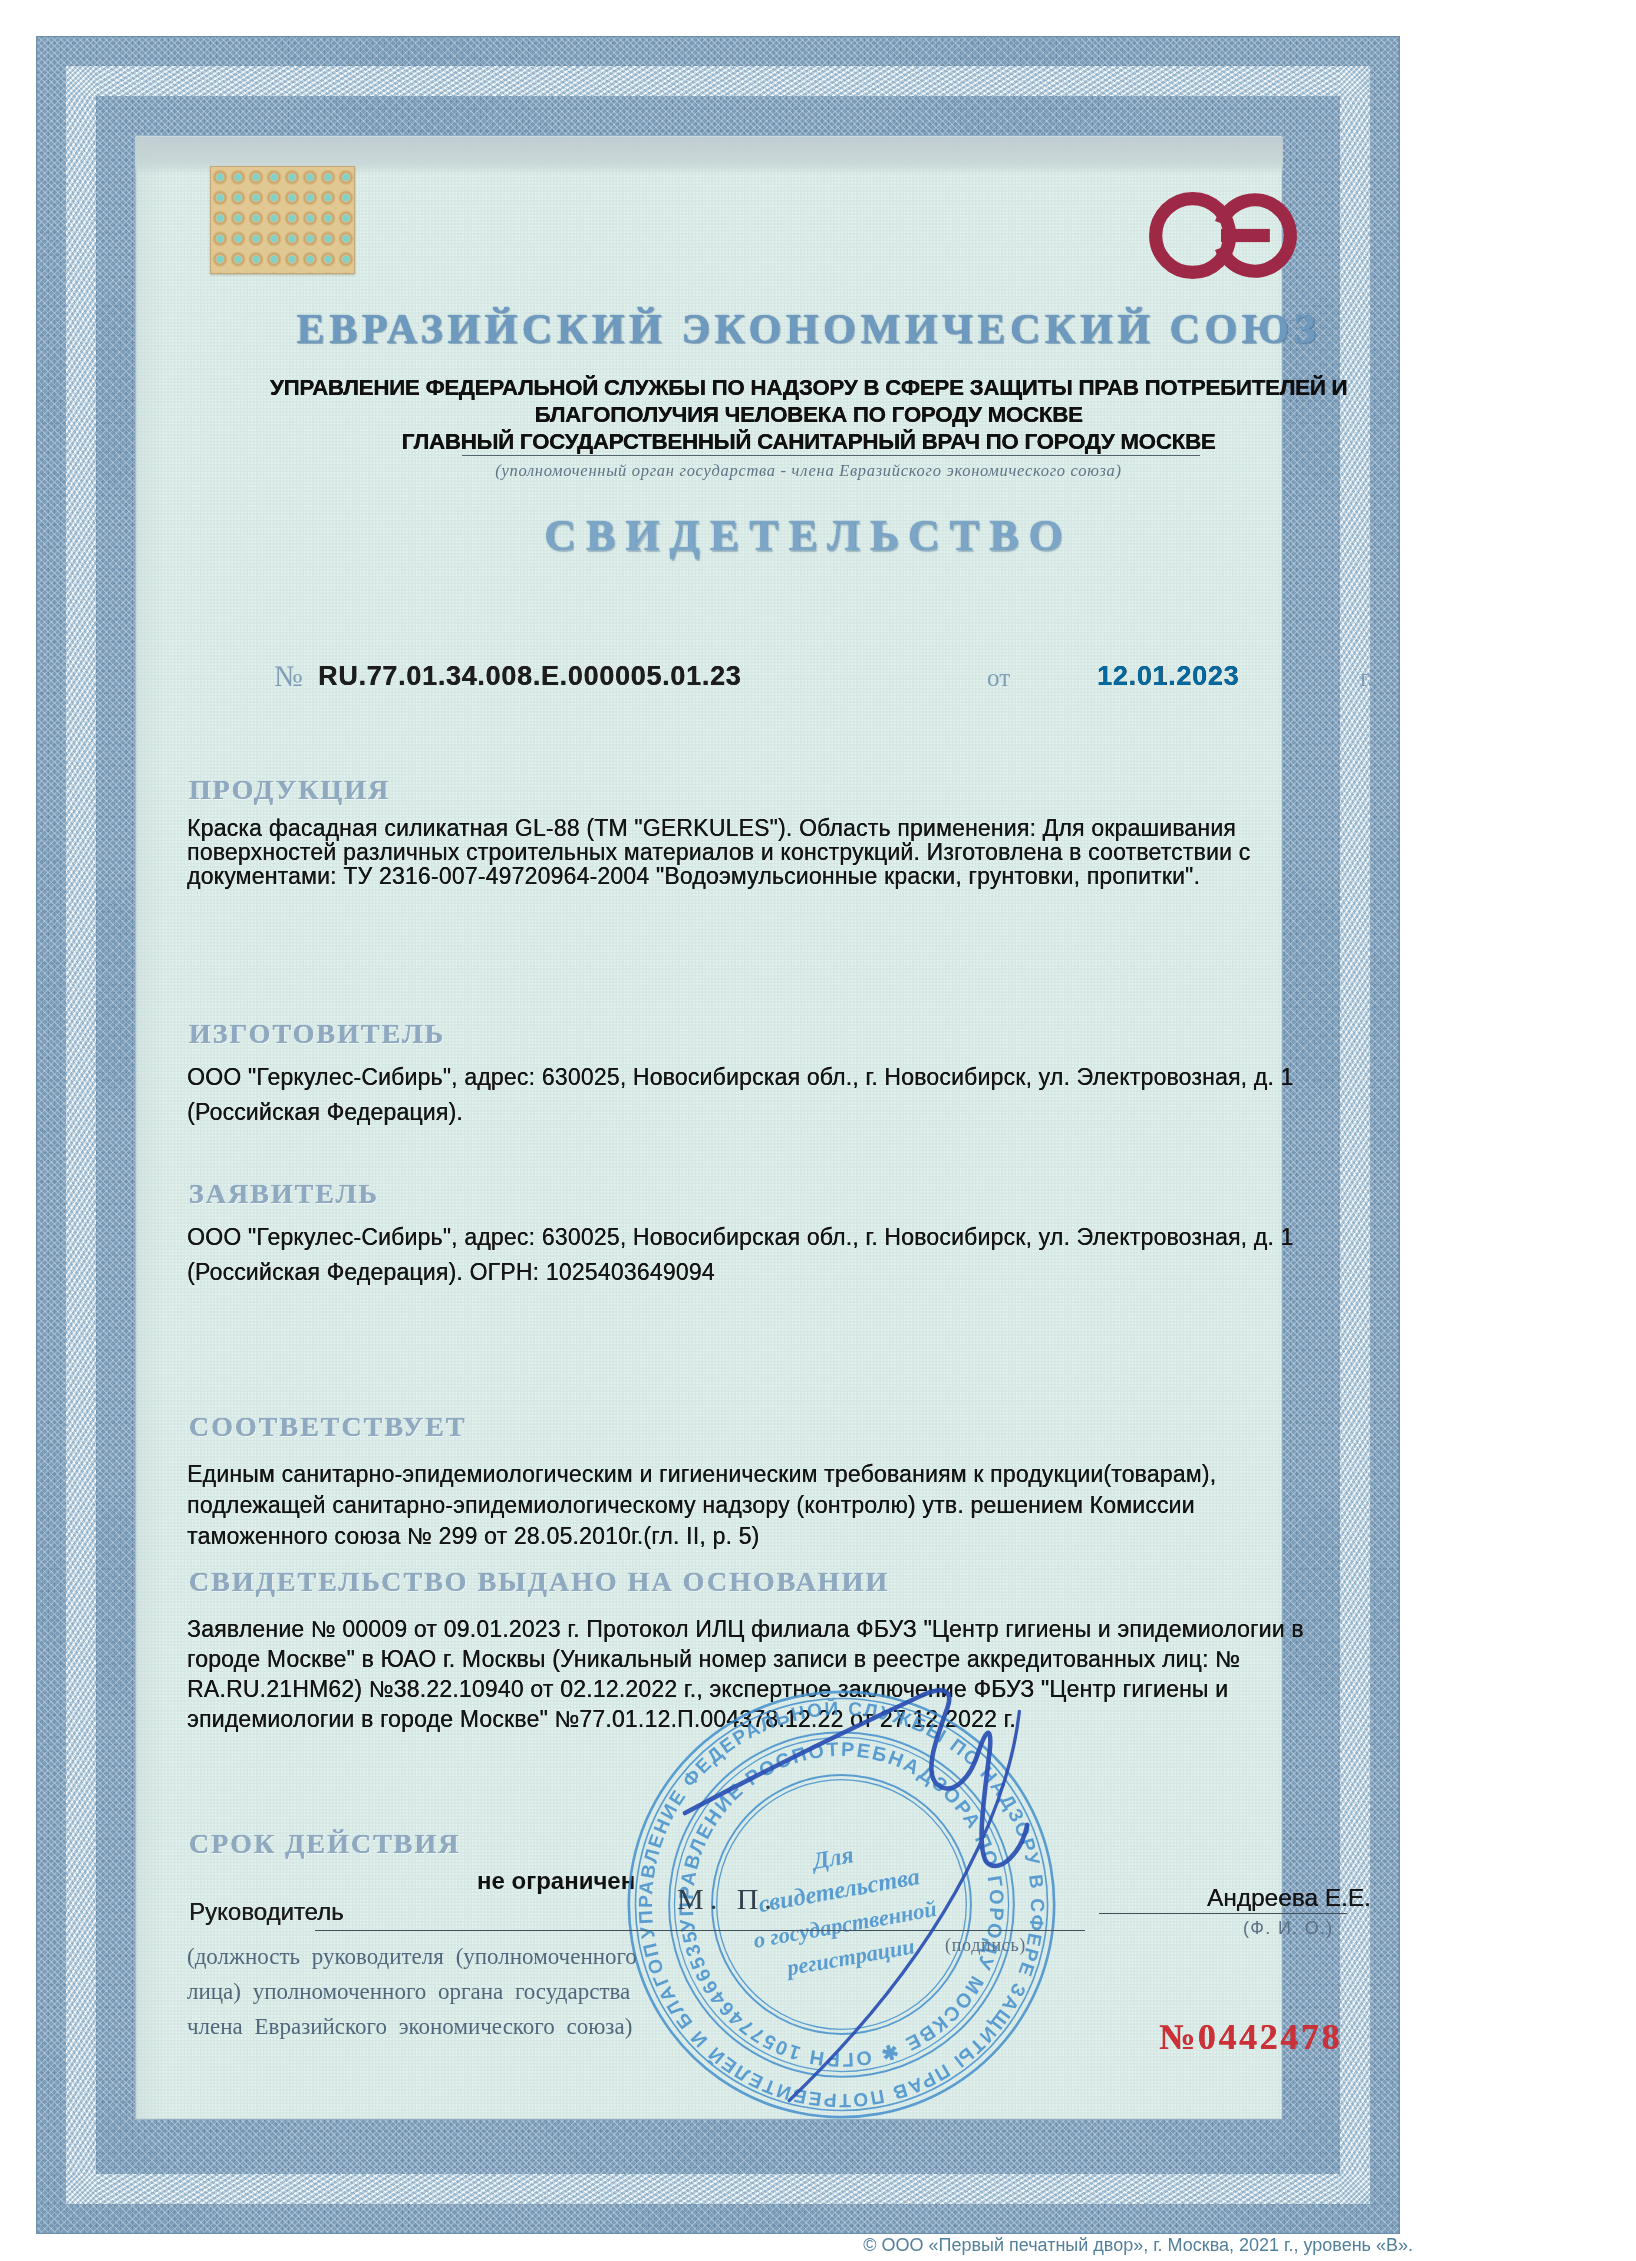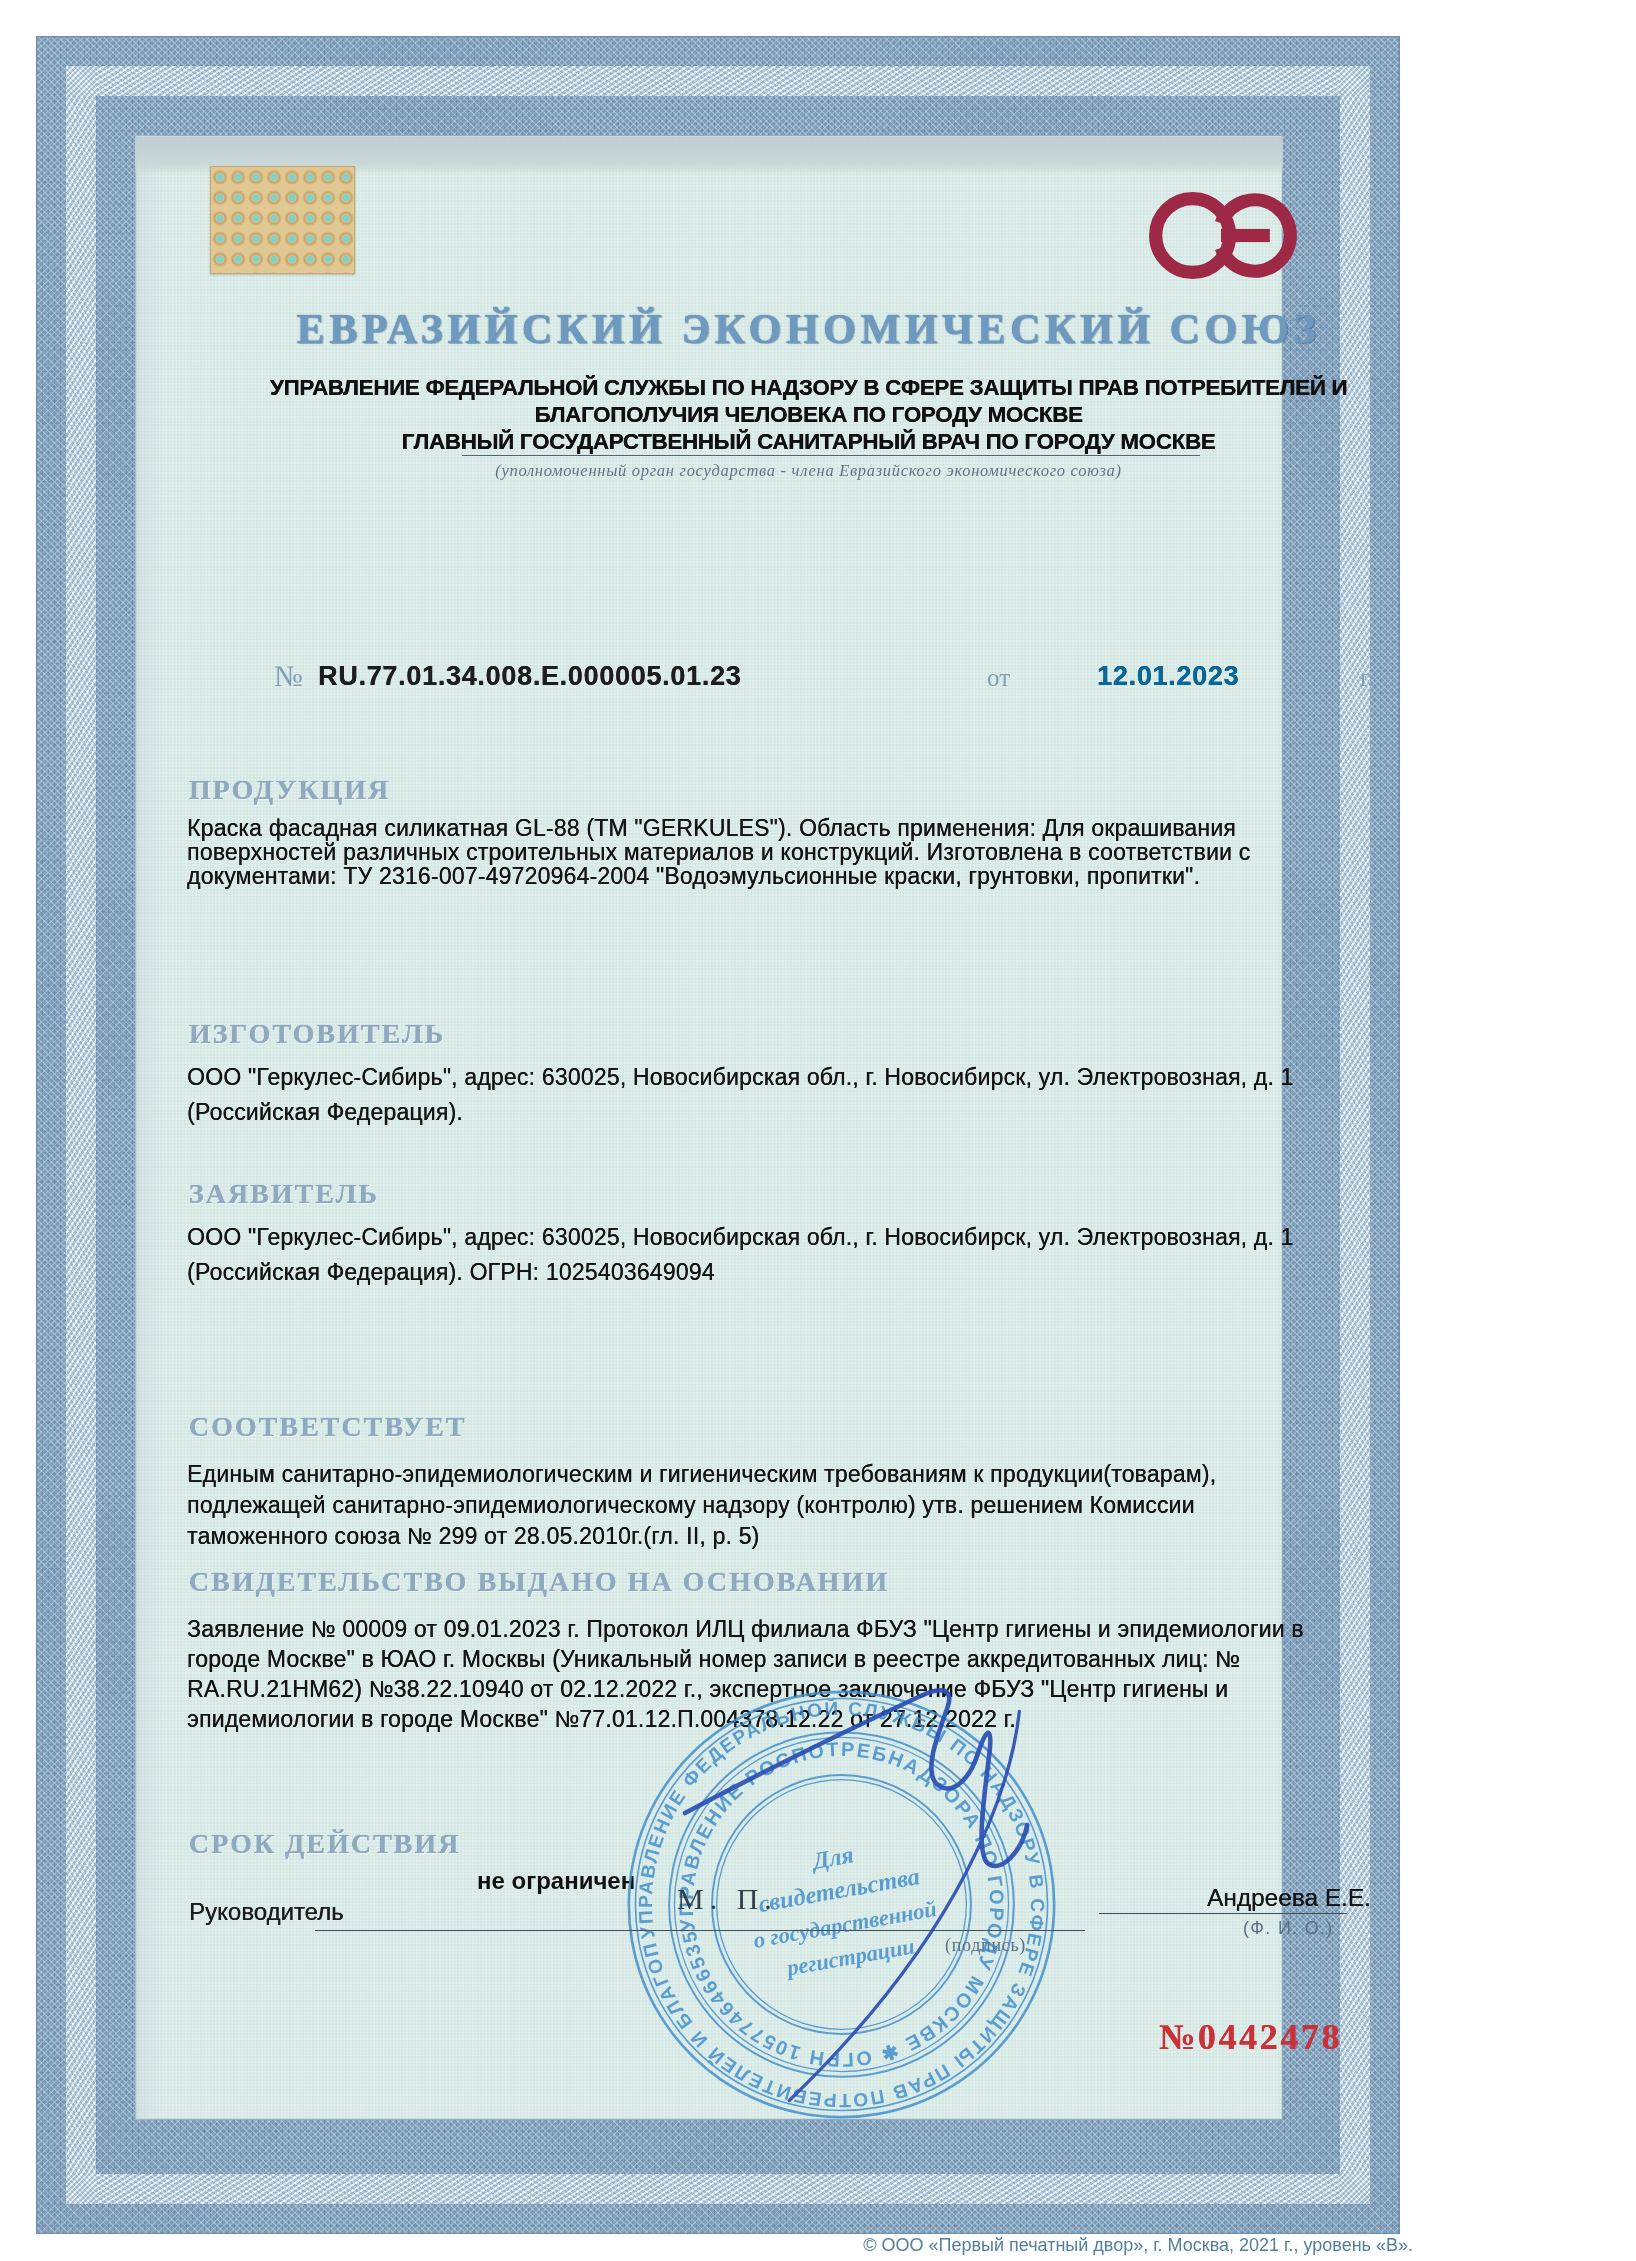--- a/index.html
+++ b/index.html
@@ -118,20 +118,21 @@
     <circle cx="78" cy="75" r="56" fill="none" stroke="#9d2946" stroke-width="20"></circle>
   </svg>
 
   <div class="centered union">ЕВРАЗИЙСКИЙ ЭКОНОМИЧЕСКИЙ СОЮЗ</div>
   <div class="centered orglines">УПРАВЛЕНИЕ ФЕДЕРАЛЬНОЙ СЛУЖБЫ ПО НАДЗОРУ В СФЕРЕ ЗАЩИТЫ ПРАВ ПОТРЕБИТЕЛЕЙ И
 БЛАГОПОЛУЧИЯ ЧЕЛОВЕКА ПО ГОРОДУ МОСКВЕ
 ГЛАВНЫЙ ГОСУДАРСТВЕННЫЙ САНИТАРНЫЙ ВРАЧ ПО ГОРОДУ МОСКВЕ</div>
   <div class="rule"></div>
   <div class="centered orgnote">(уполномоченный орган государства - члена Евразийского экономического союза)</div>
 
+  <div class="centered title">СВИДЕТЕЛЬСТВО</div>
 
   <div class="numrow">
     <span class="no-sym">№</span>
     <span class="num-val">RU.77.01.34.008.Е.000005.01.23</span>
     <span class="ot-lbl">от</span>
     <span class="date-val">12.01.2023</span>
     <span class="g-lbl">г.</span>
   </div>
 
   <div class="sec-h" style="top:774px">ПРОДУКЦИЯ</div>
@@ -186,20 +187,23 @@
     </g>
   </svg>
 
   <div class="role-lbl">Руководитель</div>
   <div class="sig-line"></div>
   <div class="mp-lbl">М. П.</div>
   <div class="sign-lbl">(подпись)</div>
   <div class="fio-name">Андреева Е.Е.</div>
   <div class="fio-line"></div>
   <div class="fio-lbl">(Ф. И. О.)</div>
+  <div class="pos-note">(должность руководителя (уполномоченного
+лица) уполномоченного органа государства
+члена Евразийского экономического союза)</div>
 
   <svg class="sig-ink" width="422" height="449" viewBox="0 0 640 680">
     <g fill="none" stroke="#2b4fb4" stroke-width="7" stroke-linecap="round" opacity="0.92">
       <path d="M 38 218 C 150 158 300 85 392 42 C 428 24 446 30 436 58 C 418 108 402 152 418 172 C 438 194 468 172 482 128 C 497 82 505 88 499 132 C 490 205 480 278 497 294 C 516 310 548 278 557 236"></path>
       <path d="M 545 64 C 532 180 460 400 196 654" stroke-width="5"></path>
     </g>
   </svg>
 
   <div class="cert-no">№0442478</div>
 

